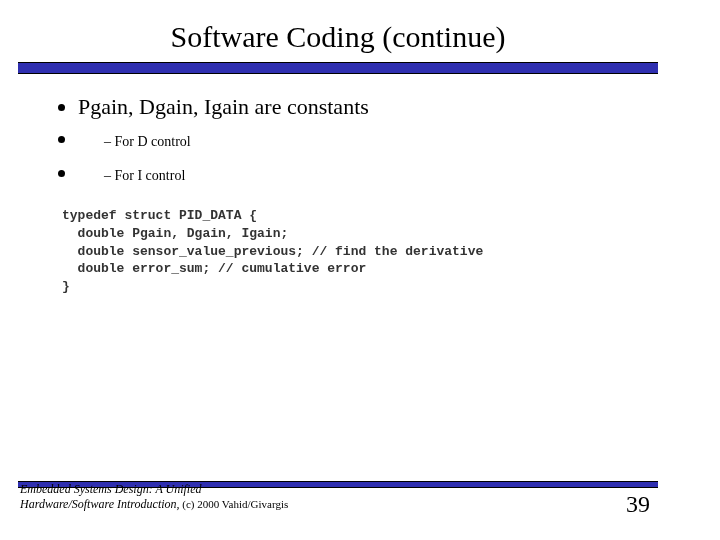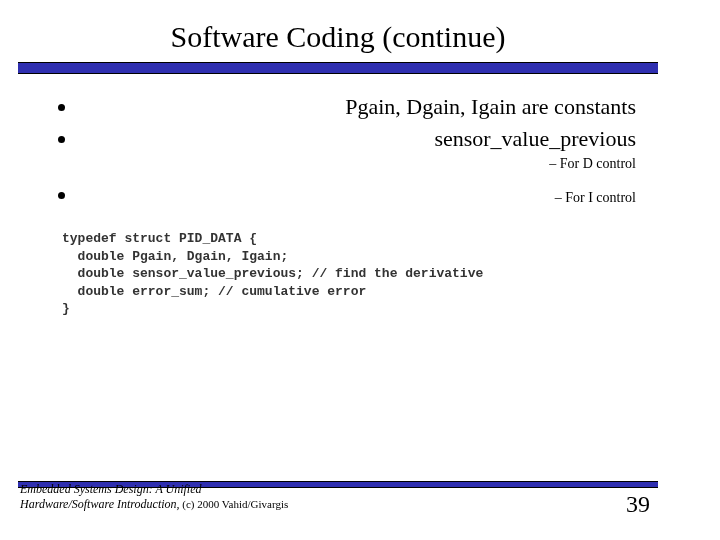--- a/index.html
+++ b/index.html
@@ -32,21 +32,20 @@
   }
   .content {
     padding: 18px 40px 0 60px;
     font-size: 22px;
     line-height: 1.35;
   }
   ul.top {
     list-style: disc;
     margin: 0;
     padding-left: 18px;
-    text-align: right;
   }
   ul.top > li {
     margin-bottom: 2px;
   }
   ul.sub {
     list-style: none;
     margin: 2px 0 6px 0;
     padding-left: 26px;
     font-size: 14px;
   }
@@ -94,21 +93,20 @@
 
 <div class="slide">
 
   <div class="title">Software Coding (continue)</div>
   <div class="thick-rule"></div>
 
   <div class="content">
     <ul class="top">
       <li>Pgain, Dgain, Igain are constants</li>
       <li>
-        <span>sensor_value_previous</span>
         <ul class="sub">
           <li>For D control</li>
         </ul>
       </li>
       <li>
         <ul class="sub">
           <li>For I control</li>
         </ul>
       </li>
     </ul>

